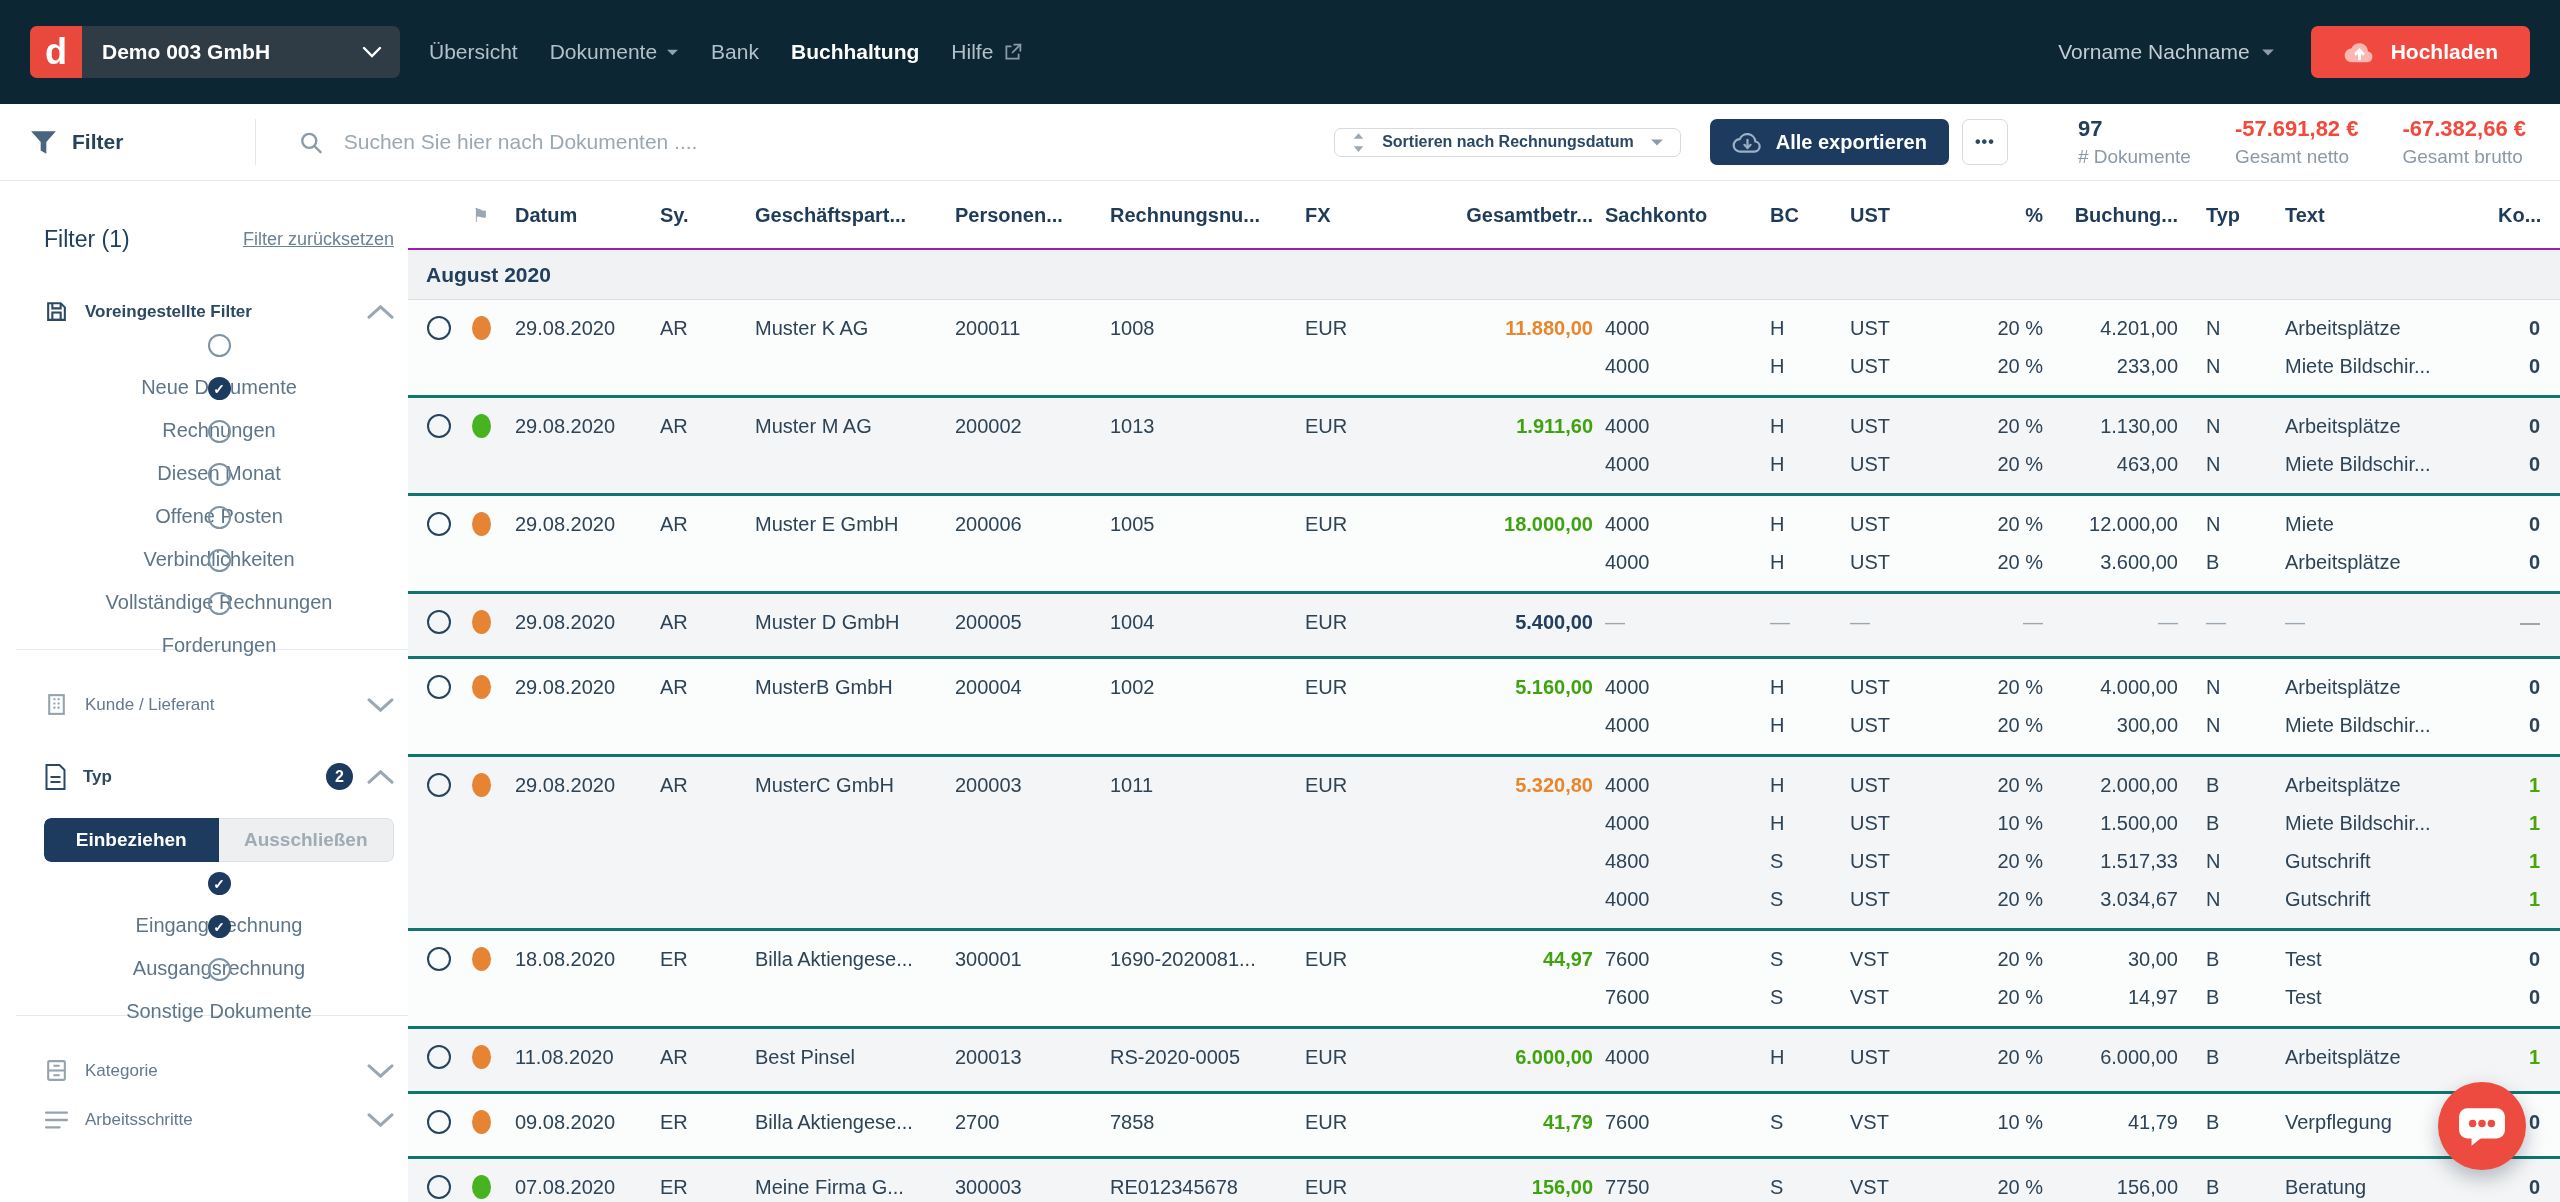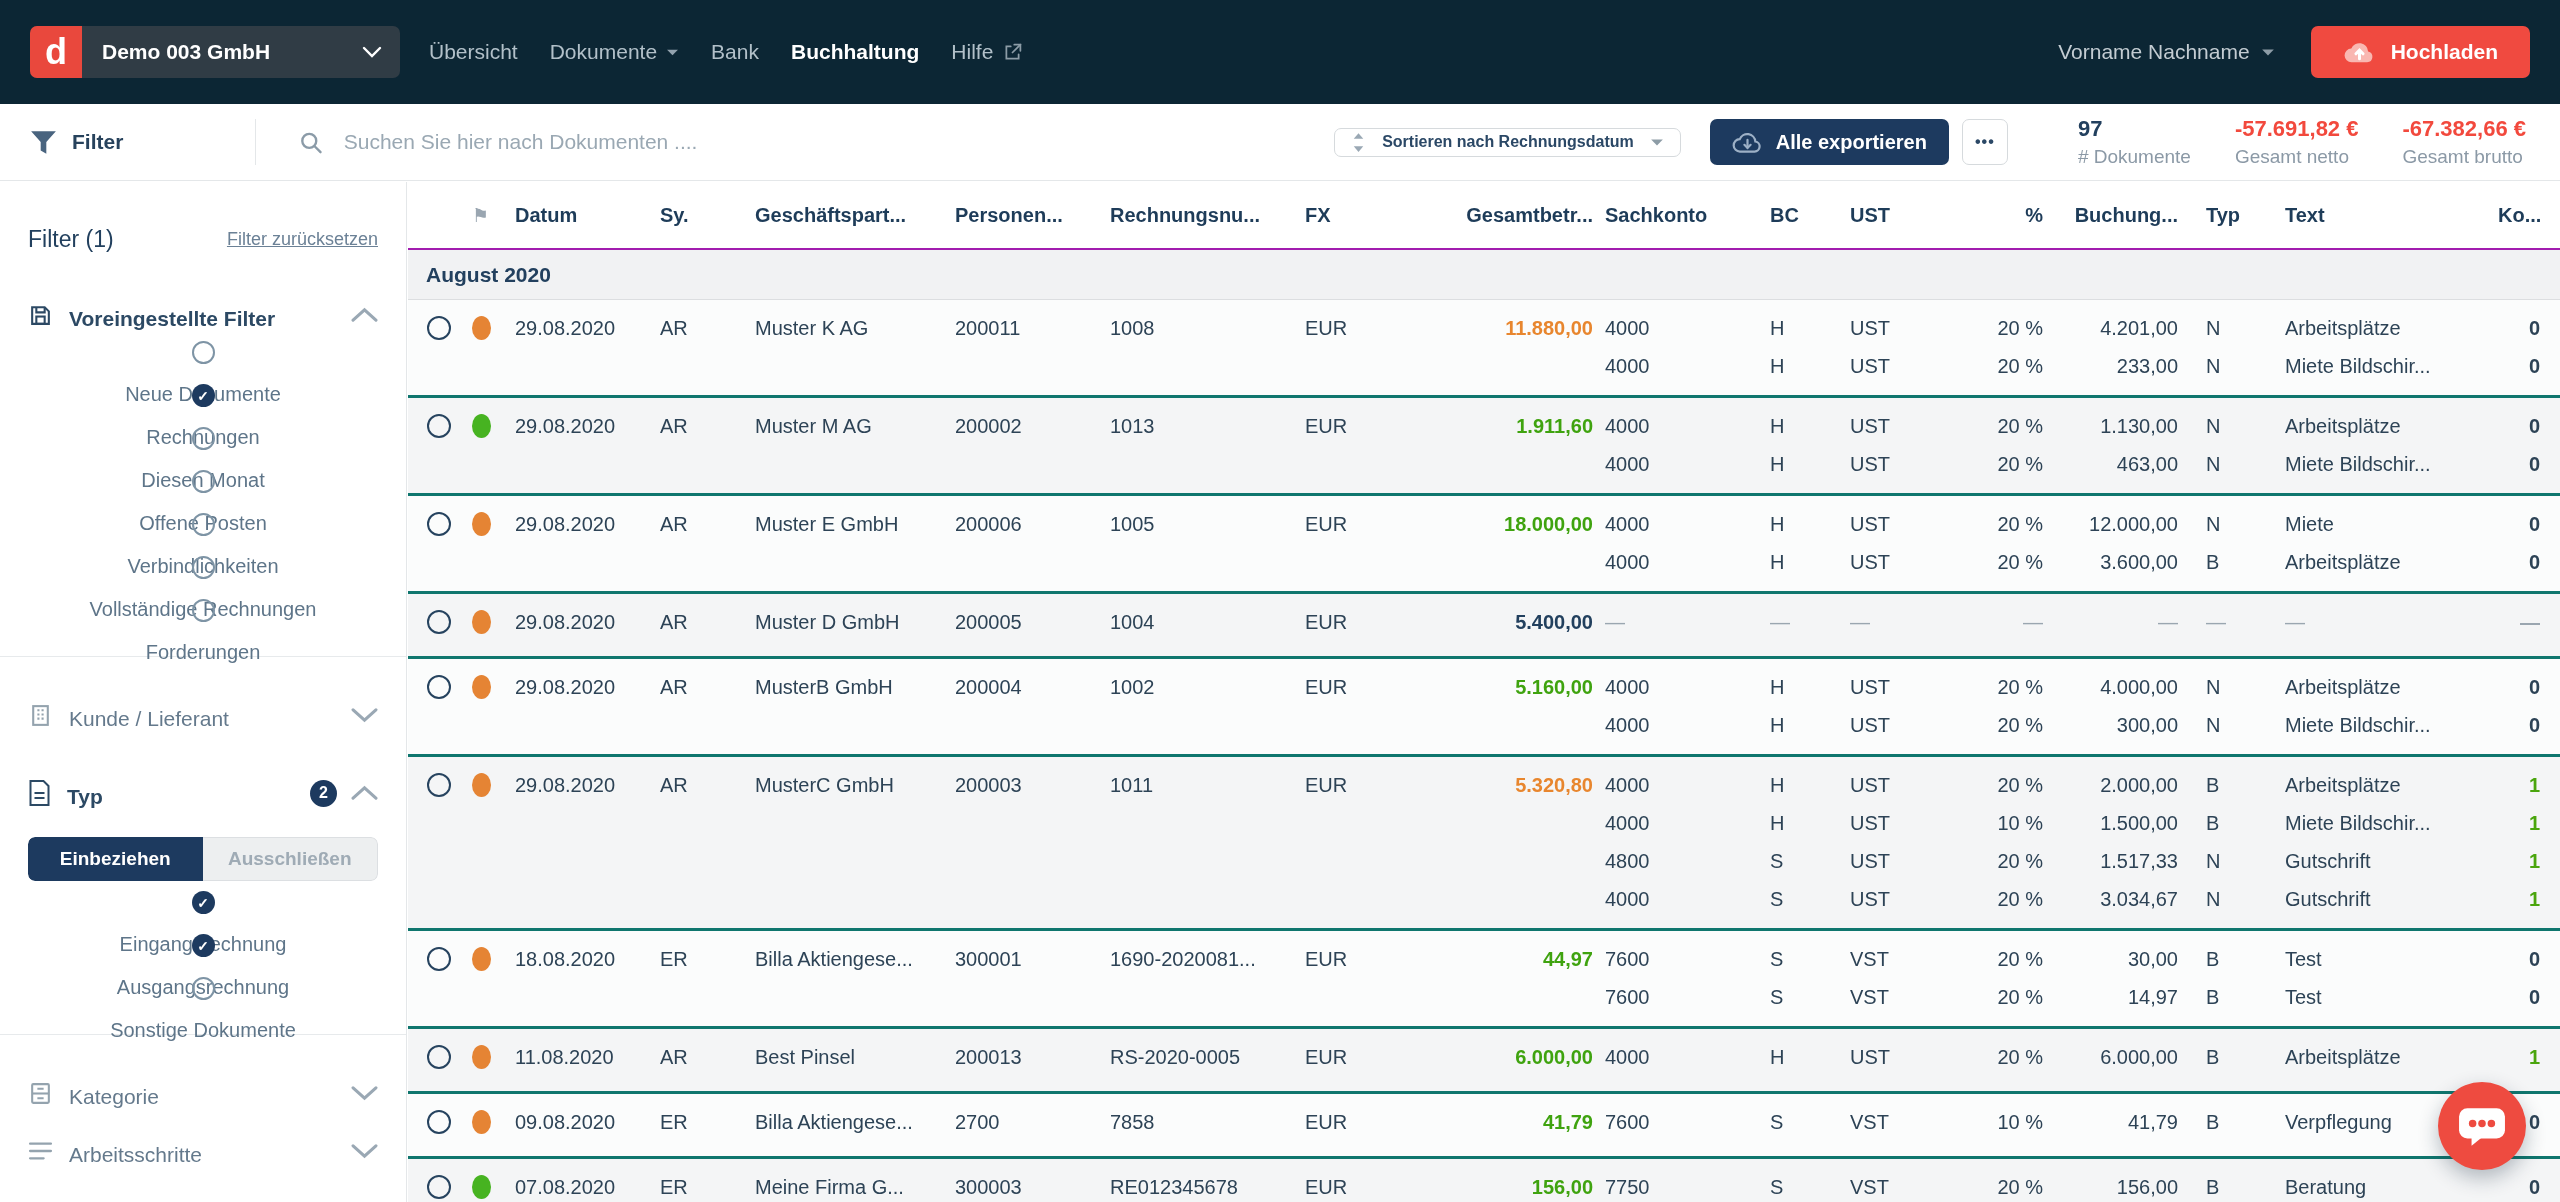--- a/index.html
+++ b/index.html
@@ -40,28 +40,28 @@
               display:flex;align-items:center;gap:13px;padding:0 22px;margin-right:13px;cursor:pointer;
               font-family:"Liberation Sans",sans-serif;flex:none;}
   .more-btn{height:46px;width:46px;border:1px solid #d6dadd;border-radius:7px;background:#fff;color:#2b4866;
             font-size:16px;font-weight:700;letter-spacing:1px;display:flex;align-items:center;justify-content:center;
             cursor:pointer;flex:none;font-family:"Liberation Sans",sans-serif;}
   .stats{display:flex;gap:44px;margin-left:70px;margin-right:4px;flex:none;}
   .stat-value{font-size:22px;font-weight:700;color:#22405e;white-space:nowrap;}
   .stat-value.red{color:#f2493d;}
   .stat-label{font-size:19px;color:#8b99a6;margin-top:4px;white-space:nowrap;}
   
-  .sidebar{position:absolute;top:182px;left:0;width:407px;bottom:0;background:#fff;border-right:1px solid #e4e7e9;
+  .sidebar{position:absolute;top:182px;left:16px;width:407px;bottom:0;background:#fff;border-right:1px solid #e4e7e9;
            box-sizing:border-box;padding:0 28px;overflow:hidden;}
   .sidebar-head{display:flex;justify-content:space-between;align-items:center;margin-top:44px;}
   .sidebar-title{font-size:23px;color:#22405e;font-weight:500;}
   .reset-link{font-size:18px;color:#6b8196;text-decoration:underline;cursor:pointer;}
   .sec-header{display:flex;align-items:center;gap:16px;cursor:pointer;}
   .sec-header svg{flex:none;}
-  .sec-label{font-size:21px;font-weight:700;color:#2c4964;margin-top:8px;}
+  .sec-label{font-size:17px;font-weight:700;color:#2c4964;}
   .sec-label.gray{color:#64798c;font-weight:400;}
   .sec-right{margin-left:auto;display:flex;align-items:center;gap:14px;}
   .badge{width:27px;height:27px;border-radius:50%;background:#1d3a5f;color:#fff;font-size:16px;font-weight:700;
          display:flex;align-items:center;justify-content:center;}
   .filter-list{margin-top:10px;}
   .filter-item{display:flex;align-items:center;gap:19px;height:43px;color:#5e7589;font-size:20px;cursor:pointer;flex-direction:column;}
   .radio{width:23px;height:23px;border:2.5px solid #7e94a5;border-radius:50%;box-sizing:border-box;flex:none;}
   .radio.checked{border:none;background:#1d3a5f;color:#fff;display:flex;align-items:center;justify-content:center;
                  font-size:14px;font-weight:800;}
   .sidebar hr{border:none;border-top:1px solid #e7eaec;margin:14px -28px 0;}

